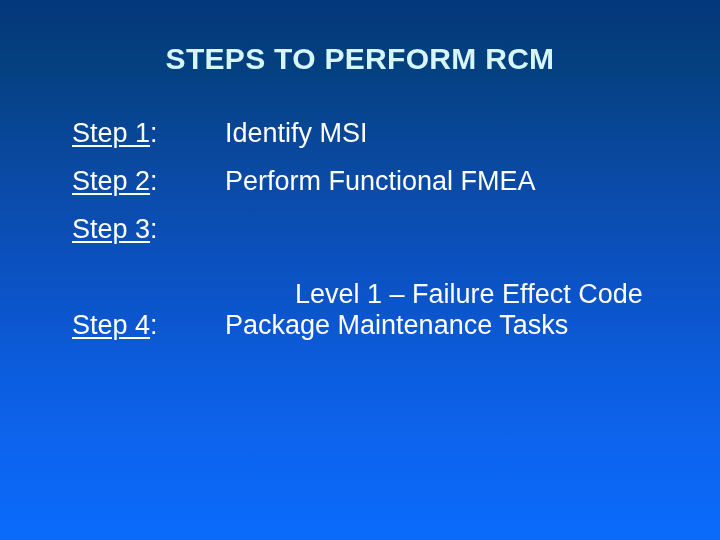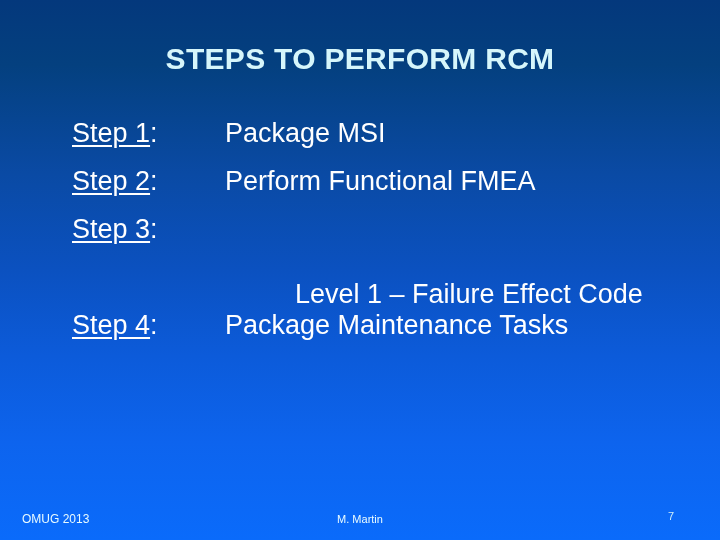--- a/index.html
+++ b/index.html
@@ -141,21 +141,21 @@
 <div id="slide">
 
   <div class="slide-title">STEPS TO PERFORM RCM</div>
 
   <div class="body-block">
 
     <div class="step-row">
       <div class="step-label-cell">
         <span class="step-label-underlined">Step 1</span><span class="step-colon">:</span>
       </div>
-      <div class="step-text-cell">Package MSI</div>
+      <div class="step-text-cell">Identify MSI</div>
     </div>
 
     <div class="step-row">
       <div class="step-label-cell">
         <span class="step-label-underlined">Step 2</span><span class="step-colon">:</span>
       </div>
       <div class="step-text-cell">Perform Functional FMEA</div>
     </div>
 
     <div class="step-row">
@@ -171,19 +171,14 @@
 
     <div class="step-row">
       <div class="step-label-cell">
         <span class="step-label-underlined">Step 4</span><span class="step-colon">:</span>
       </div>
       <div class="step-text-cell">Package Maintenance Tasks</div>
     </div>
 
   </div>
 
-  <div class="footer">
-    <div class="footer-left">OMUG 2013</div>
-    <div class="footer-center">M. Martin</div>
-    <div class="footer-page">7</div>
-  </div>
 
 </div>
 
 </body></html>

